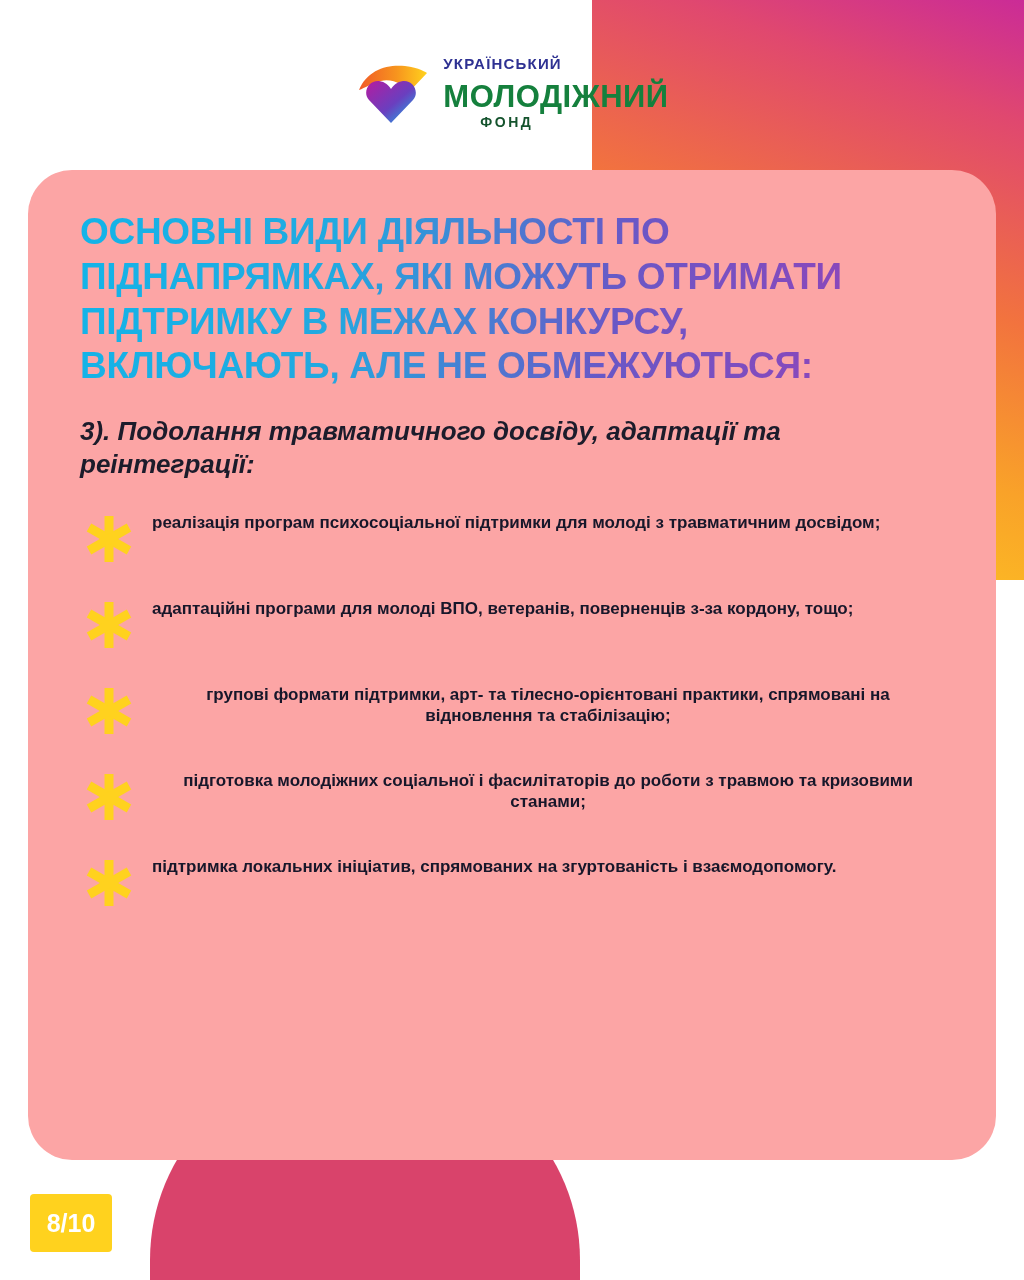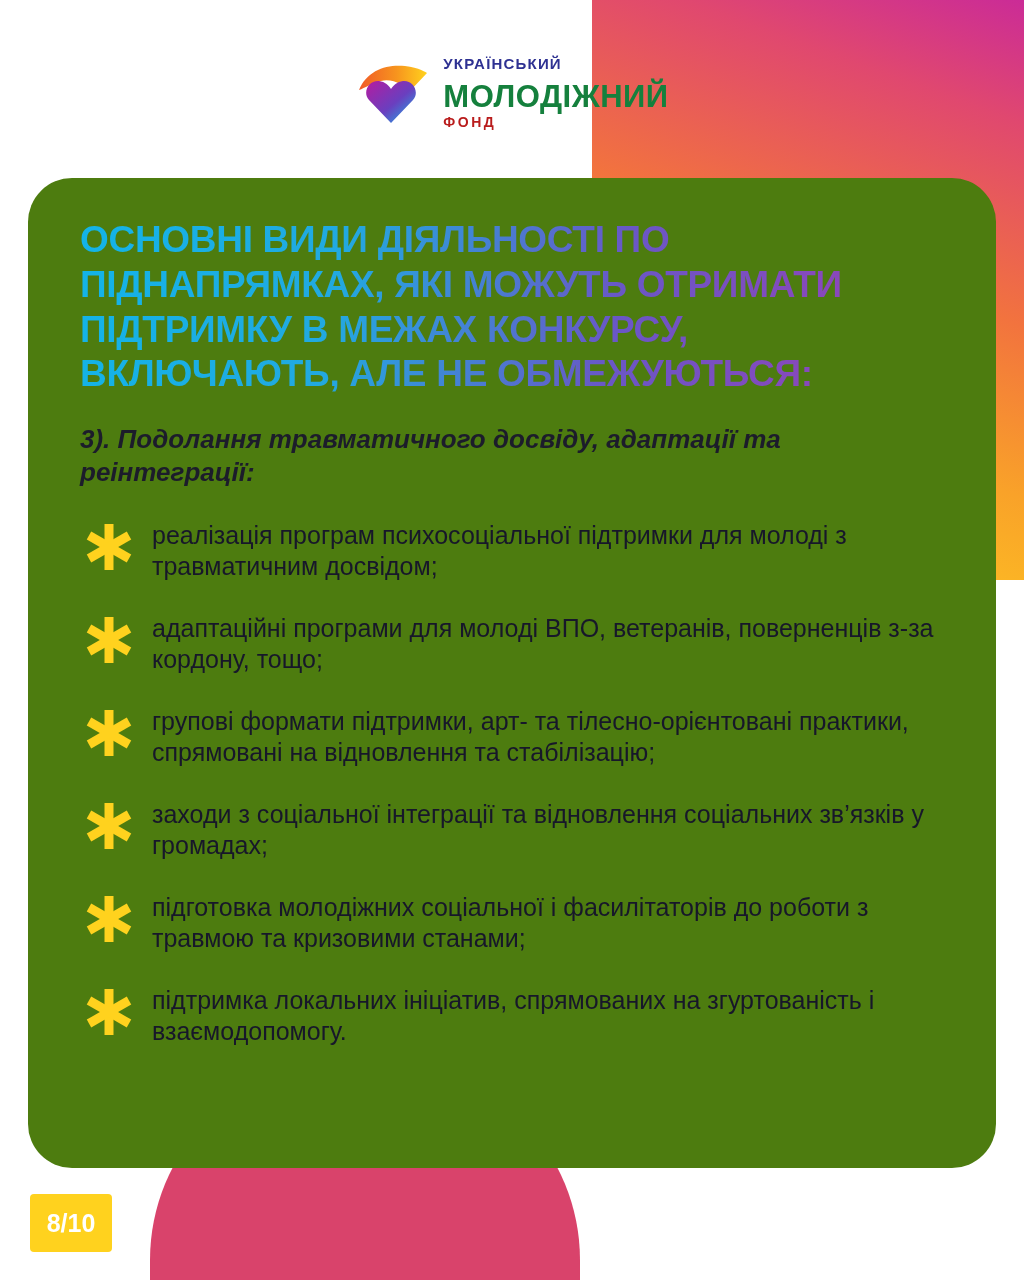--- a/index.html
+++ b/index.html
@@ -100,32 +100,33 @@
     font-size: 31px;
     font-weight: 800;
     letter-spacing: 0.5px;
     color: #15803d;
     margin-top: 10px;
   }
   .logo-text .l3 {
     font-size: 14px;
     letter-spacing: 2.5px;
     font-weight: 700;
-    color: #b91c1c;
+    color: #14532d;
     margin-top: 3px;
+    margin-left: 37px;
   }
 
   
   .card {
     position: absolute;
     left: 28px;
-    top: 178px;
+    top: 170px;
     width: 968px;
     height: 990px;
-    background: #4d7c0f;
+    background: #fca5a5;
     border-radius: 44px;
     z-index: 4;
     box-sizing: border-box;
     padding: 40px 52px 0 52px;
   }
 
   .title {
     font-size: 37px;
     font-weight: 800;
     line-height: 1.21;
@@ -164,25 +165,26 @@
     flex: 0 0 auto;
     width: 58px;
     height: 58px;
     margin-right: 14px;
     margin-top: 2px;
     position: relative;
   }
   .aster svg { display: block; }
 
   .btext {
-    font-size: 25px;
-    font-weight: 400;
+    font-size: 17px;
+    font-weight: 700;
     color: #17172a;
     line-height: 1.26;
     padding-top: 4px;
+    text-align: center;
   }
 
   
   .page-badge {
     position: absolute;
     left: 30px;
     bottom: 28px;
     width: 82px;
     height: 58px;
     background: #ffd21e;
@@ -274,32 +276,20 @@
             <g stroke="#ffd21e" stroke-width="9" stroke-linecap="butt">
               <line x1="29" y1="6" x2="29" y2="52"></line>
               <line x1="9" y1="17.5" x2="49" y2="40.5"></line>
               <line x1="9" y1="40.5" x2="49" y2="17.5"></line>
             </g>
           </svg>
         </span>
         <span class="btext">групові формати підтримки, арт- та тілесно-орієнтовані практики, спрямовані на відновлення та стабілізацію;</span>
       </li>
 
-      <li class="bullet">
-        <span class="aster">
-          <svg width="58" height="58" viewBox="0 0 58 58" xmlns="http://www.w3.org/2000/svg" aria-hidden="true">
-            <g stroke="#ffd21e" stroke-width="9" stroke-linecap="butt">
-              <line x1="29" y1="6" x2="29" y2="52"></line>
-              <line x1="9" y1="17.5" x2="49" y2="40.5"></line>
-              <line x1="9" y1="40.5" x2="49" y2="17.5"></line>
-            </g>
-          </svg>
-        </span>
-        <span class="btext">заходи з соціальної інтеграції та відновлення соціальних зв’язків у громадах;</span>
-      </li>
 
       <li class="bullet">
         <span class="aster">
           <svg width="58" height="58" viewBox="0 0 58 58" xmlns="http://www.w3.org/2000/svg" aria-hidden="true">
             <g stroke="#ffd21e" stroke-width="9" stroke-linecap="butt">
               <line x1="29" y1="6" x2="29" y2="52"></line>
               <line x1="9" y1="17.5" x2="49" y2="40.5"></line>
               <line x1="9" y1="40.5" x2="49" y2="17.5"></line>
             </g>
           </svg>

